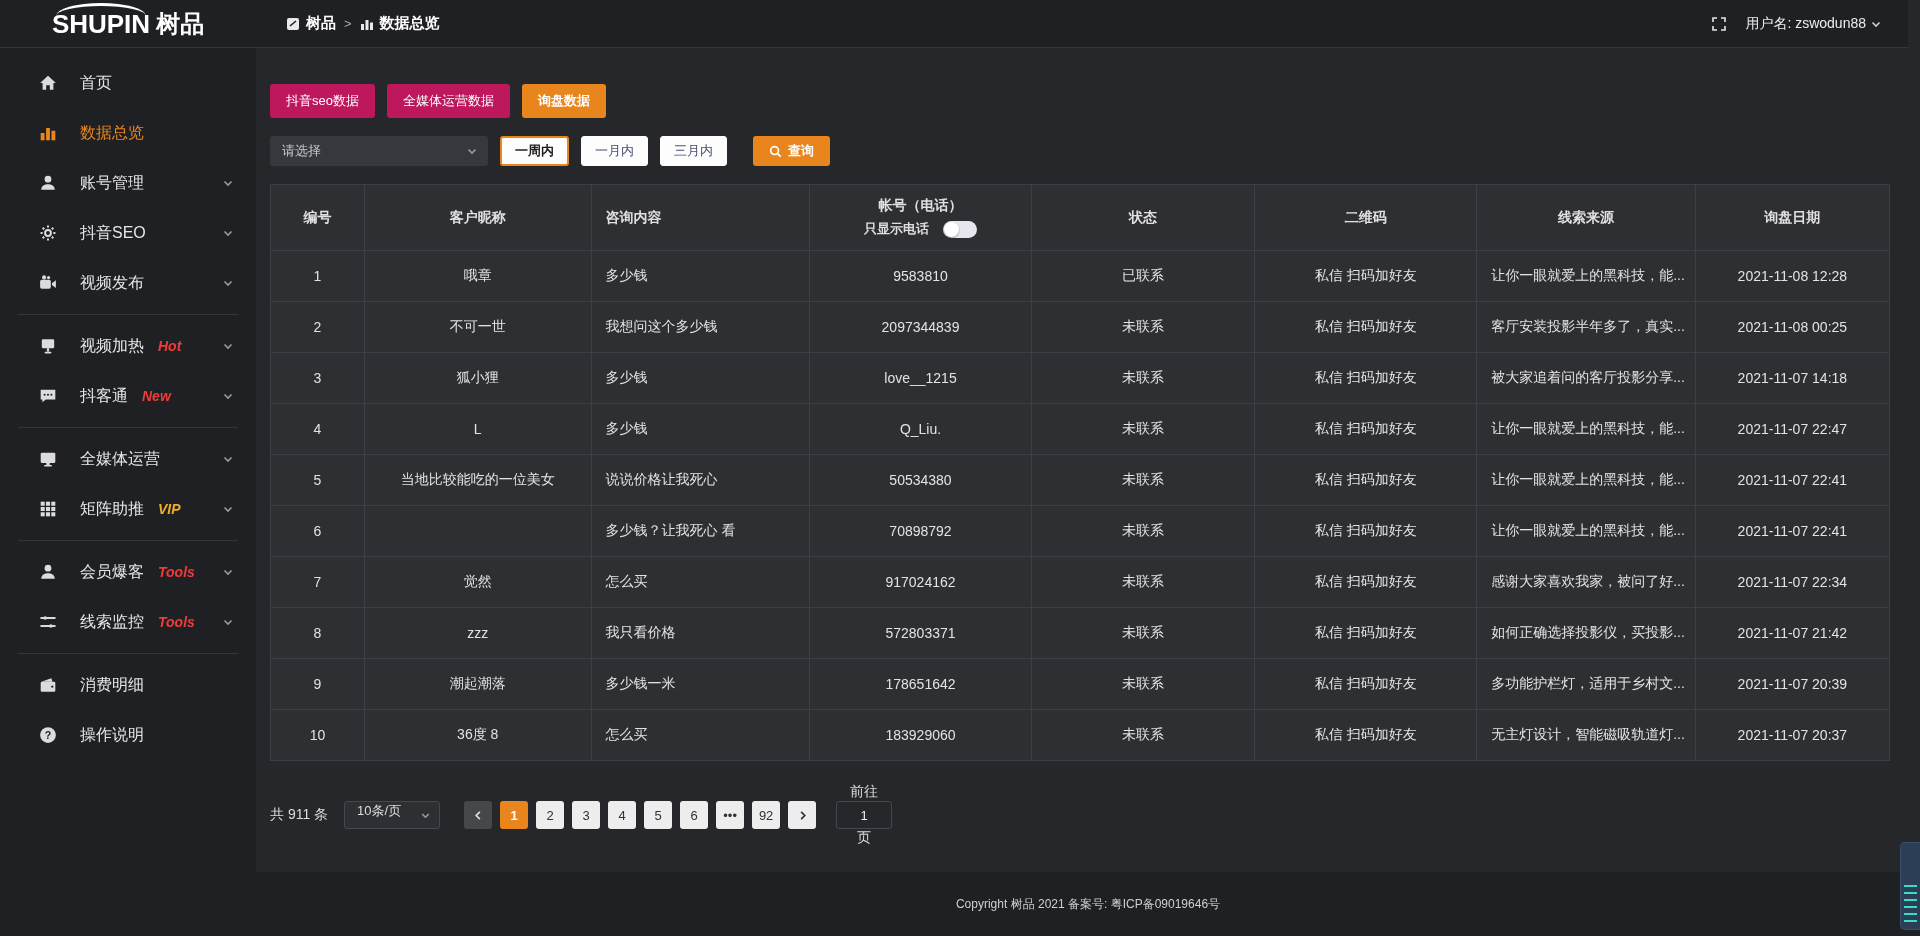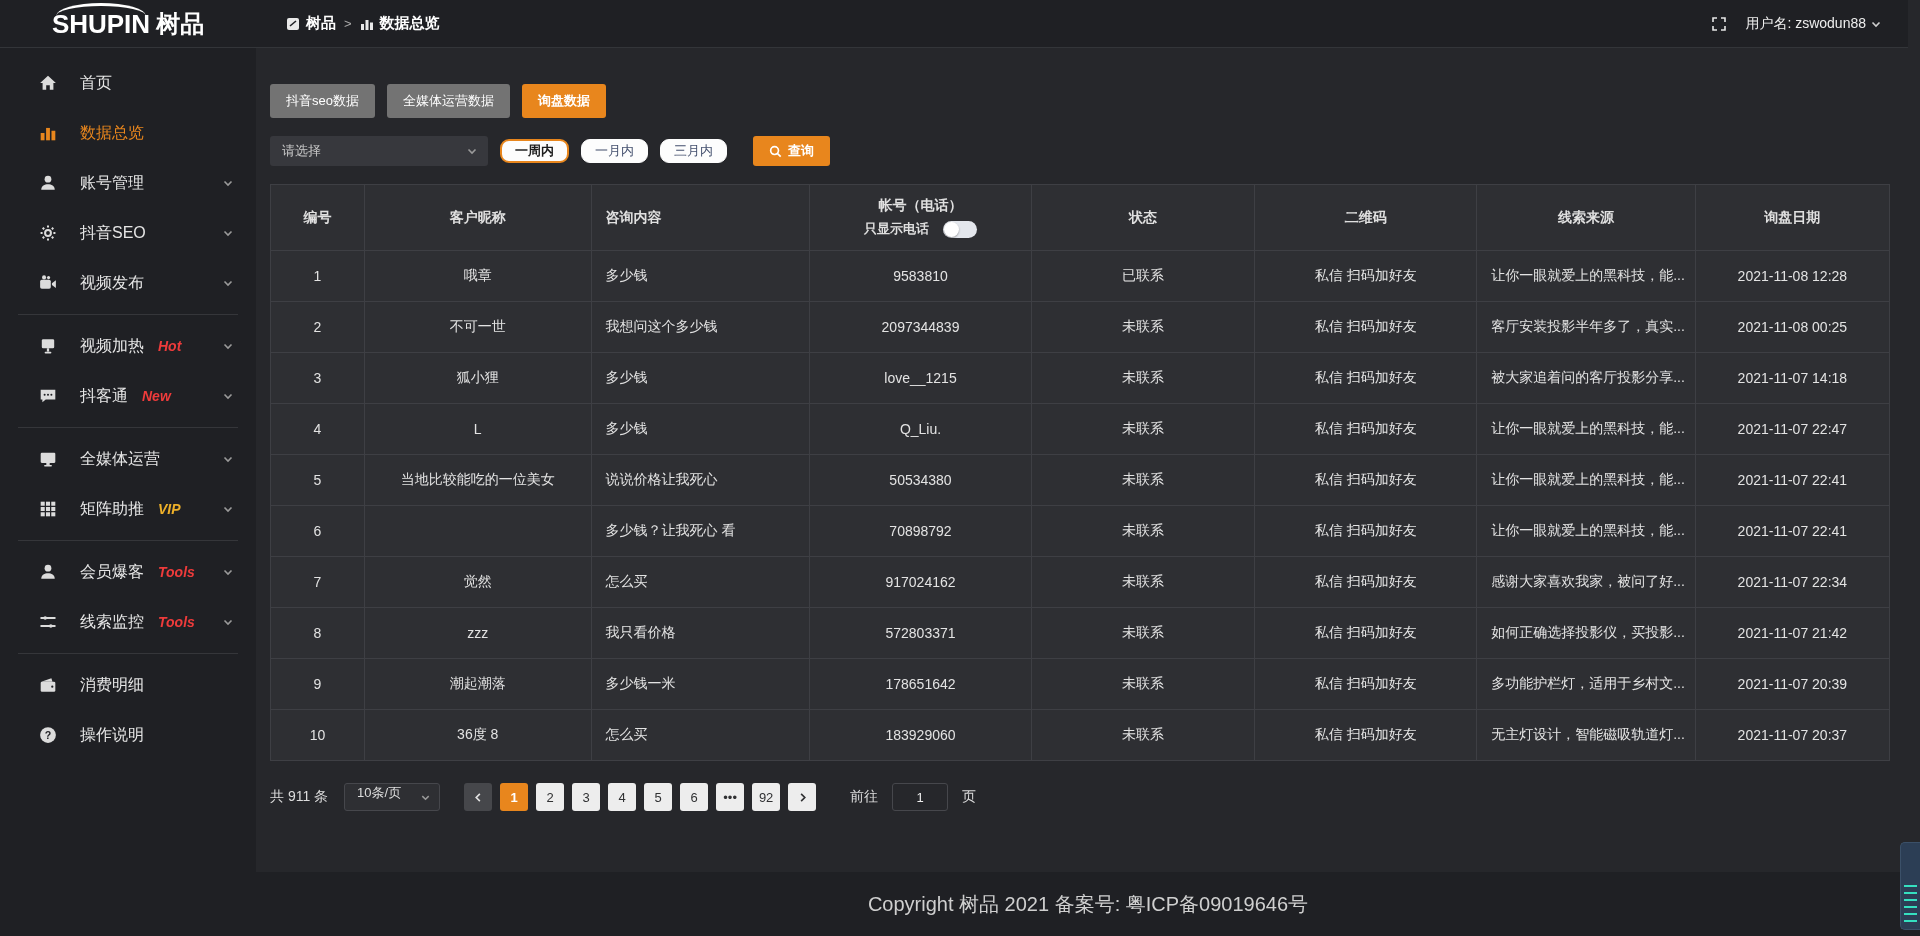--- a/index.html
+++ b/index.html
@@ -44,32 +44,32 @@
   .badge-red { color:#ee3b3b; }
   .badge-yellow { color:#eeb029; }
   .side-divider { height:1px; background:#35363a; margin:6px 18px; }
 
   
   .main { position:absolute; left:256px; top:48px; right:0; bottom:0; background:#26272b;
     display:flex; flex-direction:column; }
   .content { flex:1; padding:36px 30px 0 14px; }
 
   .tabs { display:flex; gap:12px; }
-  .tab-btn { background:#737373; color:#fff; border:none; font-size:13px; padding:8px 16px;
+  .tab-btn { background:#be185d; color:#fff; border:none; font-size:13px; padding:8px 16px;
     border-radius:3px; cursor:pointer; font-family:inherit; }
   .tab-btn.active { background:#e8861d; font-weight:bold; }
 
   .filters { display:flex; align-items:center; margin-top:18px; }
   .select {
     width:218px; height:30px; background:#37383d; border-radius:3px; color:#c9c9c9;
     display:flex; align-items:center; padding:0 10px 0 12px; font-size:13px; cursor:pointer;
   }
   .select .sel-chevron { margin-left:auto; color:#9a9a9a; }
-  .range-btn { height:24px; padding:0 13px; margin-left:12px; background:#fdfdfd; color:#44506e;
-    border:1px solid #fdfdfd; border-radius:9px; font-size:13px; cursor:pointer; font-family:inherit; }
+  .range-btn { height:30px; padding:0 13px; margin-left:12px; background:#fdfdfd; color:#44506e;
+    border:1px solid #fdfdfd; border-radius:3px; font-size:13px; cursor:pointer; font-family:inherit; }
   .range-btn.active { border:2px solid #e8861d; color:#1d1d1d; font-weight:bold; }
   .search-btn { height:30px; margin-left:26px; padding:0 16px; background:#e8861d; color:#fff;
     border:none; border-radius:3px; font-size:13px; cursor:pointer; display:flex; align-items:center; gap:6px;
     font-family:inherit; font-weight:bold; }
 
   
   table.data { width:100%; margin-top:18px; border-collapse:collapse; table-layout:fixed; }
   .data th, .data td { border:1px solid #3e3f44; background:#2e2f33; }
   .data th { height:66px; color:#e0e0e0; font-size:14px; font-weight:bold; }
   .data td { height:51px; font-size:14px; color:#e3e3e3; }
@@ -89,27 +89,27 @@
   
   .pager { display:flex; align-items:center; margin-top:22px; gap:8px; }
   .pg-total { color:#ddd; margin-right:8px; }
   .pg-size { height:28px; min-width:96px; background:#2e2f33; border:1px solid #46474c; border-radius:3px;
     color:#ddd; font-size:13px; display:flex; gap:10px; padding:0 8px 0 12px; cursor:pointer; }
   .pg-size .sel-chevron { margin-left:auto; color:#9a9a9a; }
   .pg-btn { min-width:28px; height:28px; border:none; border-radius:3px; background:#ededed; color:#303133;
     font-size:13px; cursor:pointer; display:flex; align-items:center; justify-content:center; font-family:inherit; }
   .pg-btn.prev { background:#46474b; color:#e2e2e2; margin-left:16px; }
   .pg-btn.page-active { background:#e8861d; color:#fff; font-weight:bold; }
-  .pg-goto { display:flex; align-items:center; gap:14px; margin-left:26px; color:#ddd; }
+  .pg-goto { display:flex; align-items:center; gap:0; margin-left:12px; color:#ddd;flex-direction:column; }
   .pg-input { width:56px; height:28px; background:#26272b; border:1px solid #46474c; border-radius:3px;
     color:#eee; text-align:center; font-size:13px; font-family:inherit; }
 
   
   .footer { height:64px; background:#1f2024; display:flex; align-items:center; justify-content:center;
-    color:#cfcfcf; font-size:20px; }
+    color:#cfcfcf; font-size:12px; }
 
   .floating-widget { position:absolute; right:0; bottom:6px; width:20px; height:88px;
     background:#2c3e55; border:1px solid #3b5068; border-right:none; border-radius:5px 0 0 5px; cursor:pointer; }
   .floating-widget::after { content:''; position:absolute; left:3px; right:3px; bottom:6px; height:38px;
     background:repeating-linear-gradient(180deg,#35e0c0 0 2px,transparent 2px 7px); }
 </style>
 </head>
 <body>
 
 <div class="topbar">

